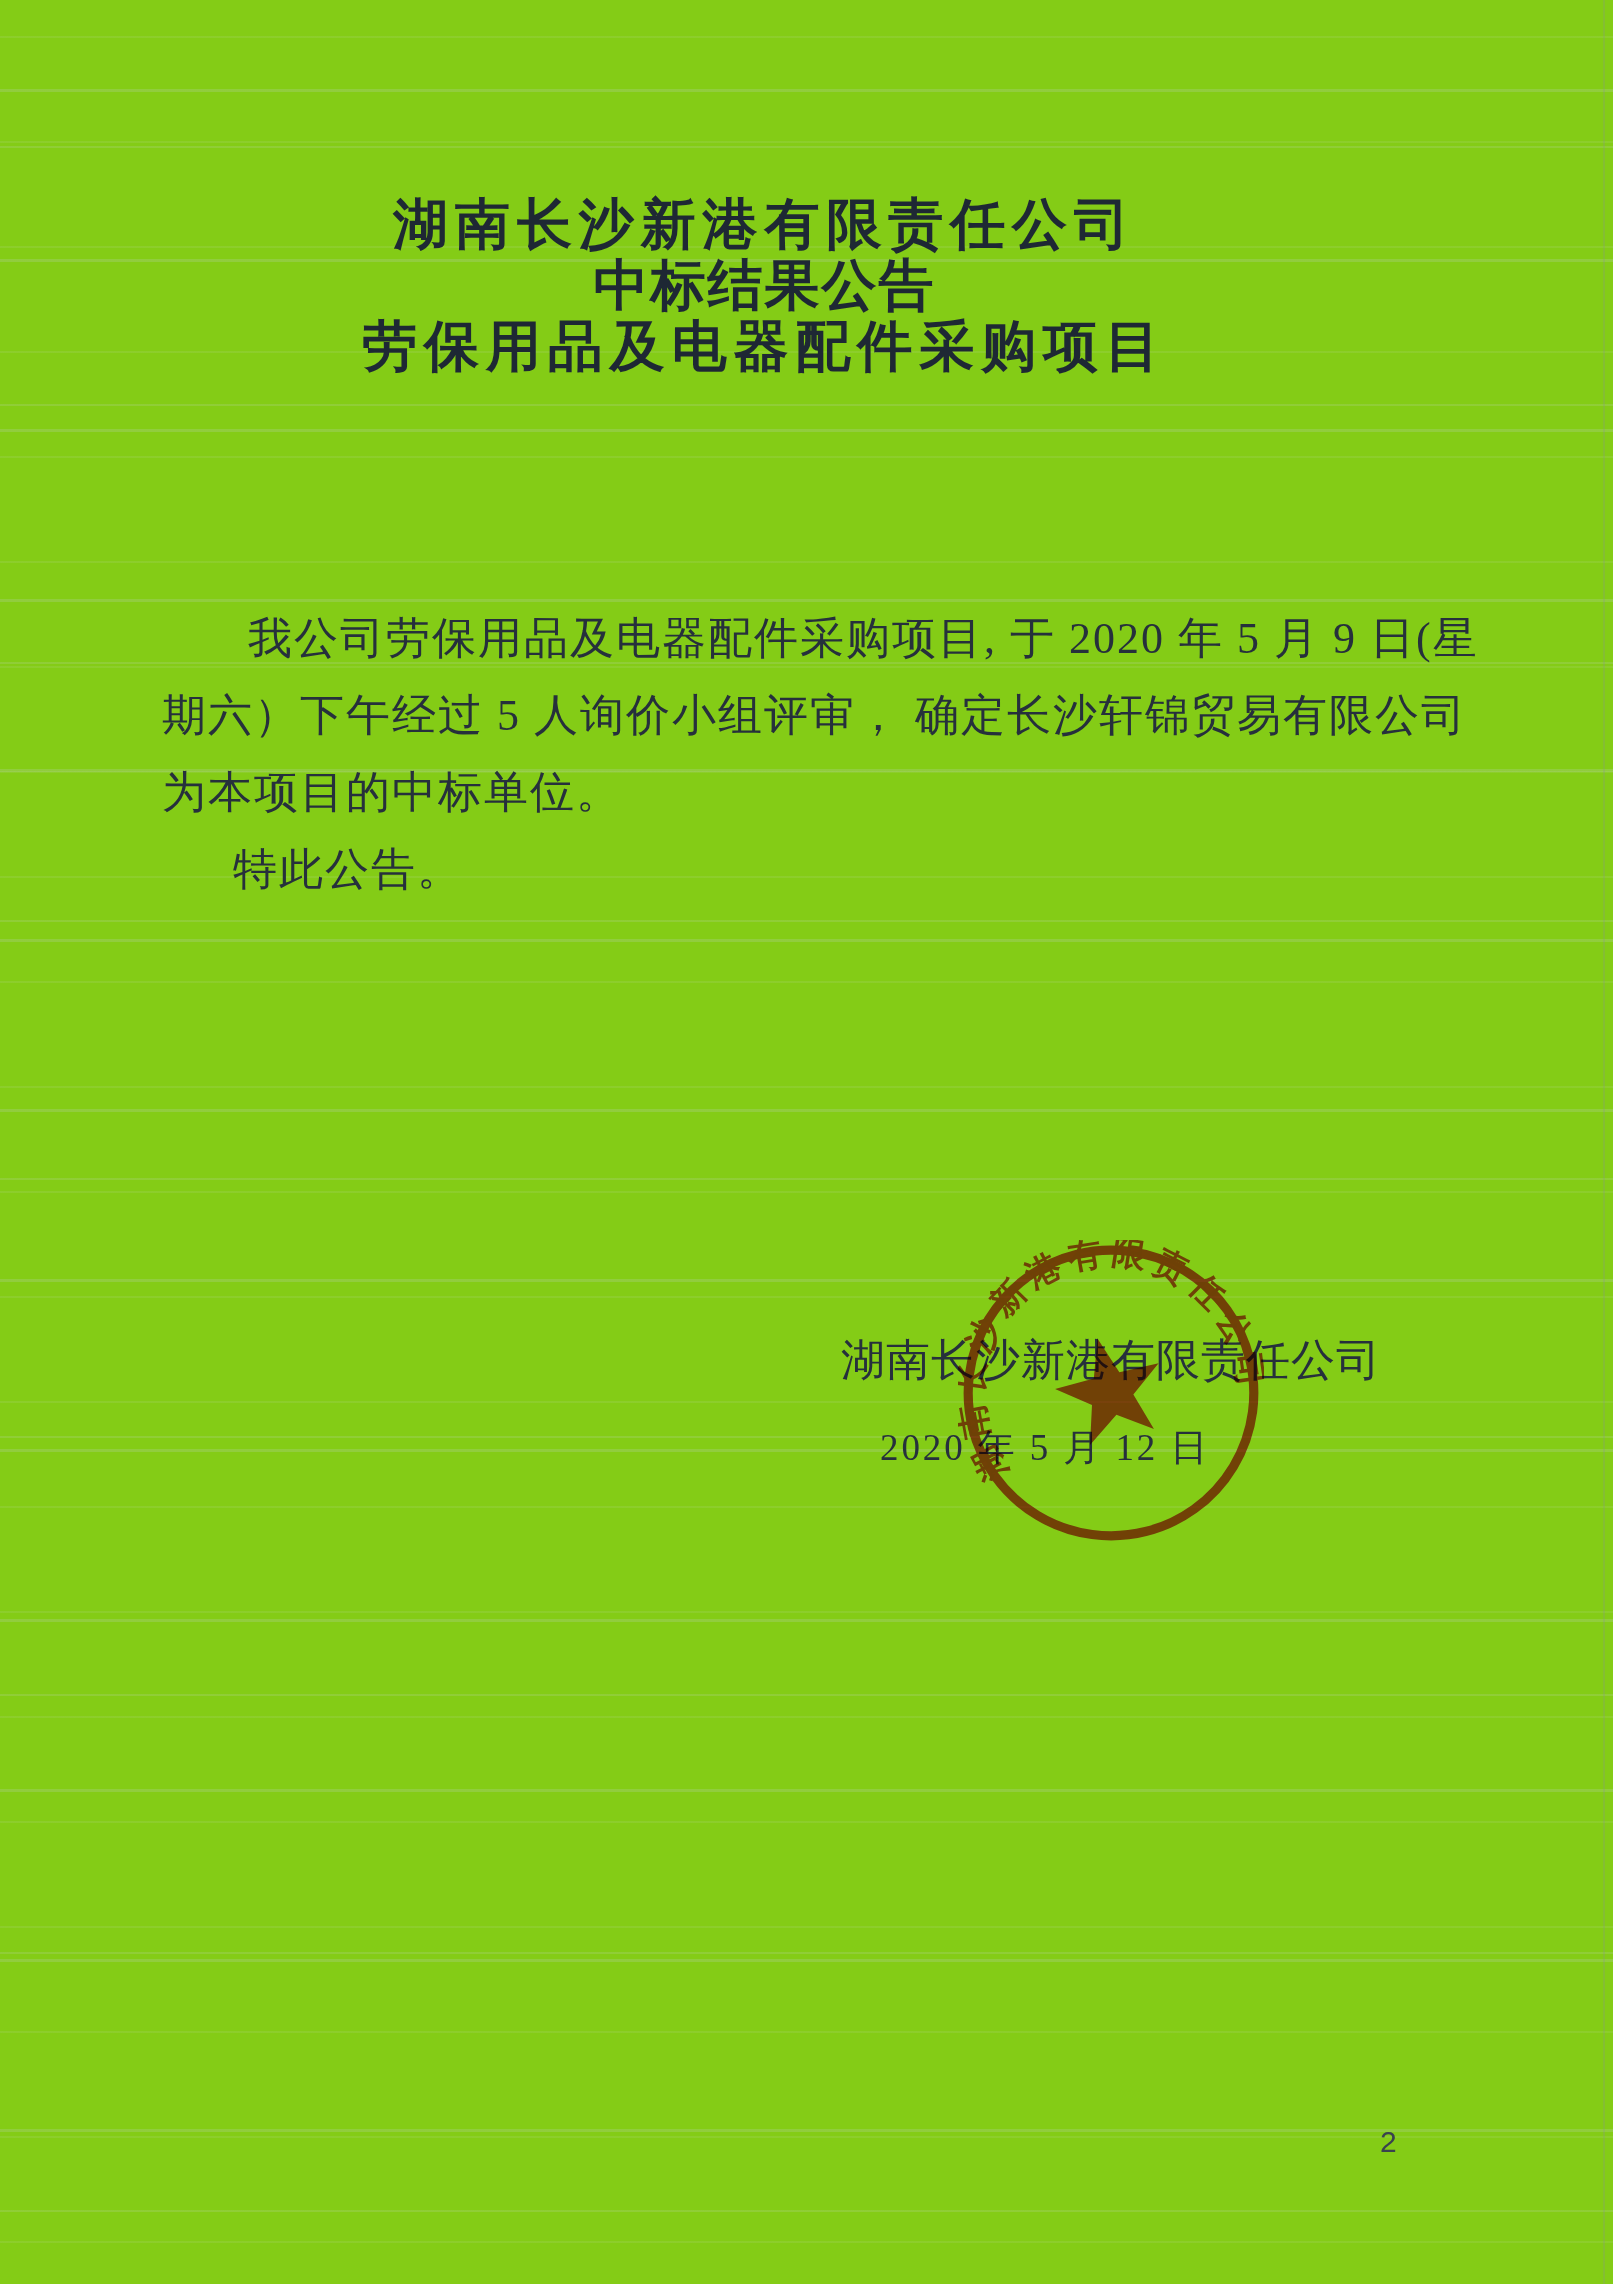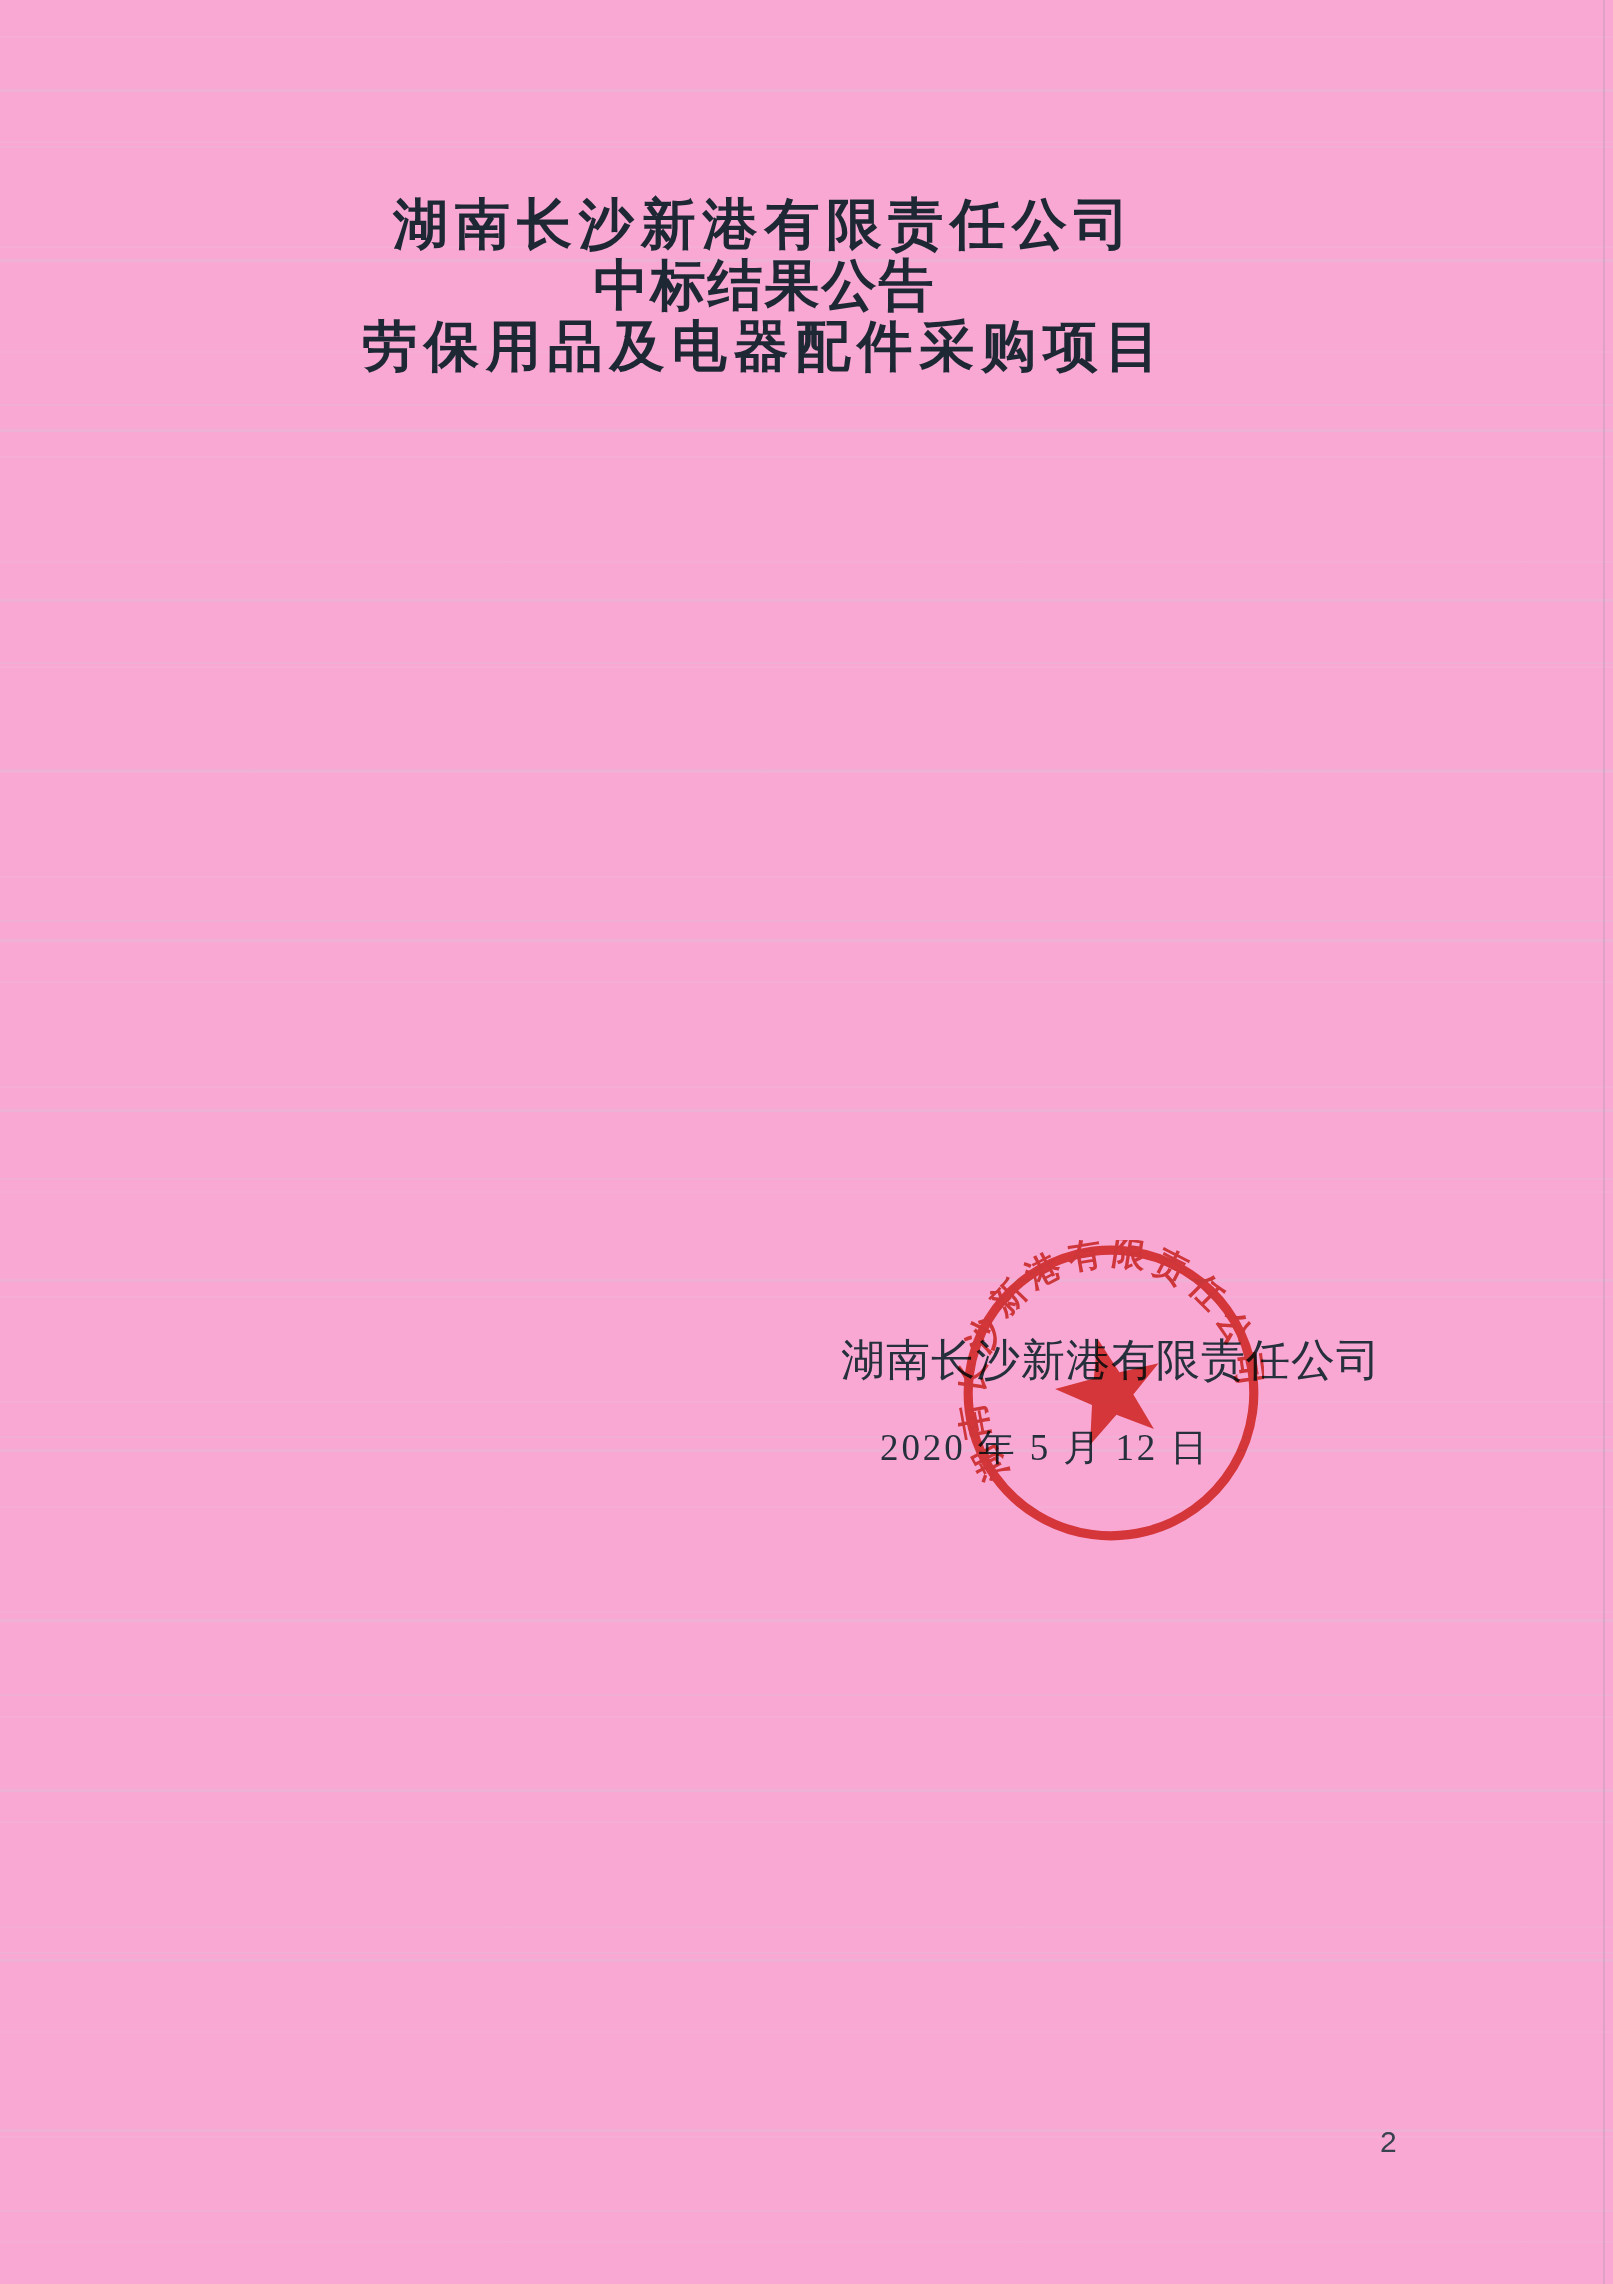--- a/index.html
+++ b/index.html
@@ -1,20 +1,20 @@
 <!DOCTYPE html>
 <html><head>
 <meta charset="utf-8">
 <style>
   html,body{margin:0;padding:0;background:#e9ebee;}
   .page{
     position:relative;
     width:1613px;height:2285px;
     margin:0 auto;
-    background:#f9a8d4;
+    background:#84cc16;
     font-family:"Liberation Serif","DejaVu Serif",serif;
     color:#26303c;
     overflow:hidden;
   }
   
   .page::before{
     content:"";
     position:absolute;inset:0;
     background:
       repeating-linear-gradient(180deg, transparent 0 89px, rgba(198,208,222,.20) 89px 92px, transparent 92px 170px),
@@ -72,20 +72,26 @@
 <body>
 
 <div class="page">
 
   <div class="title-block">
     <div class="title-line t1">湖南长沙新港有限责任公司</div>
     <div class="title-line t3">中标结果公告</div>
     <div class="title-line t2">劳保用品及电器配件采购项目</div>
   </div>
 
+  <div class="body-block">
+    <div class="body-line indent1">我公司劳保用品及电器配件采购项目, 于 2020 年 5 月 9 日(星</div>
+    <div class="body-line">期六）下午经过 5 人询价小组评审， 确定长沙轩锦贸易有限公司</div>
+    <div class="body-line">为本项目的中标单位。</div>
+    <div class="body-line indent2">特此公告。</div>
+  </div>
 
   <div class="signature">湖南长沙新港有限责任公司</div>
   <div class="sig-date">2020 年 5 月 12 日</div>
 
   <svg class="seal" viewBox="0 0 300 300" aria-hidden="true">
     <g transform="rotate(-14 150 150)" opacity="0.88">
       <circle cx="150" cy="150" r="140" fill="none" stroke="#d5392b" stroke-width="9"></circle>
       <path id="sealArc" d="M 40.9 213 A 126 126 0 1 1 259.1 213" fill="none"></path>
       <text font-size="33" fill="#cf3a2c" letter-spacing="7" font-family="Liberation Serif, DejaVu Serif, serif" font-weight="bold">
         <textPath href="#sealArc" startOffset="14">湖南长沙新港有限责任公司</textPath>

